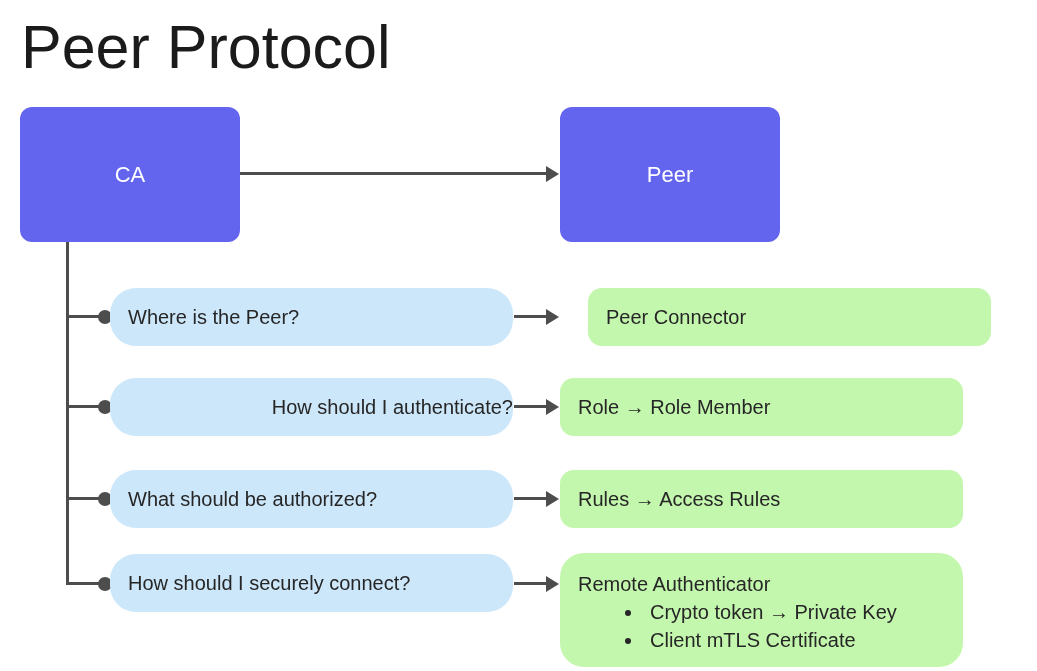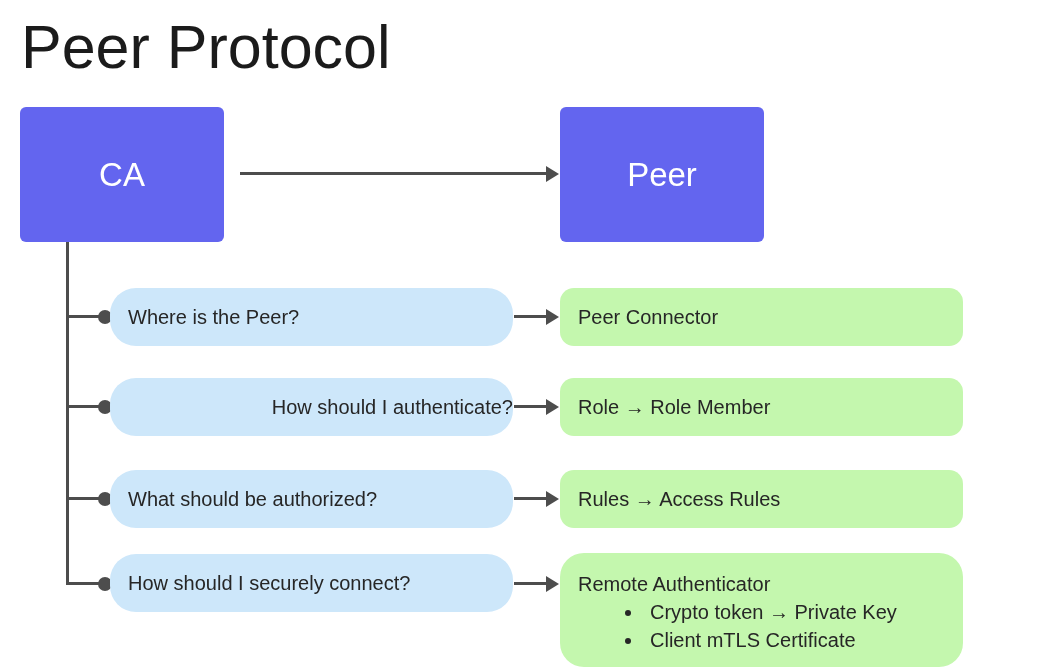--- a/index.html
+++ b/index.html
@@ -22,26 +22,26 @@
   .page-title {
     left: 21px; top: 0px;
     font-size: 61px; font-weight: 400;
     color: var(--title_text);
     letter-spacing: 0px;
     white-space: nowrap;
     margin-top: 12px;
   }
 
   .node {
-    width: 204px; height: 135px;
+    width: 220px; height: 135px;
     background: var(--node_fill);
-    border-radius: 6px;
+    border-radius: 12px;
     display: flex; align-items: center; justify-content: center;
     color: var(--node_text);
-    font-size: 33px;
+    font-size: 22px;
   }
   .node-ca { left: 20px; top: 107px; }
   .node-peer { left: 560px; top: 107px; }
 
   .hline { height: 3px; background: var(--connector); }
   .vline { width: 3px; background: var(--connector); }
 
   .arrowhead {
     width: 0; height: 0;
     border-top: 8px solid transparent;
@@ -104,21 +104,21 @@
 
 <div class="abs vline" style="left:66px; top:242px; height:343px;"></div>
 
 <div class="abs hline" style="left:66px; top:315px; width:37px;"></div>
 <div class="abs dot" style="left:98px; top:310px;"></div>
 <div class="abs qbox" style="top:288px;">
   <span>Where is the Peer?</span>
 </div>
 <div class="abs hline" style="left:514px; top:315px; width:32px;"></div>
 <div class="abs arrowhead" style="left:546px; top:309px;"></div>
-<div class="abs abox" style="top:288px;">
+<div class="abs abox" style="top:288px;margin-left:28px;">
   <span>Peer Connector</span>
 </div>
 
 <div class="abs hline" style="left:66px; top:405px; width:37px;"></div>
 <div class="abs dot" style="left:98px; top:400px;"></div>
 <div class="abs qbox" style="top:378px;justify-content:flex-end;">
   <span>How should I authenticate?</span>
 </div>
 <div class="abs hline" style="left:514px; top:405px; width:32px;"></div>
 <div class="abs arrowhead" style="left:546px; top:399px;"></div>

